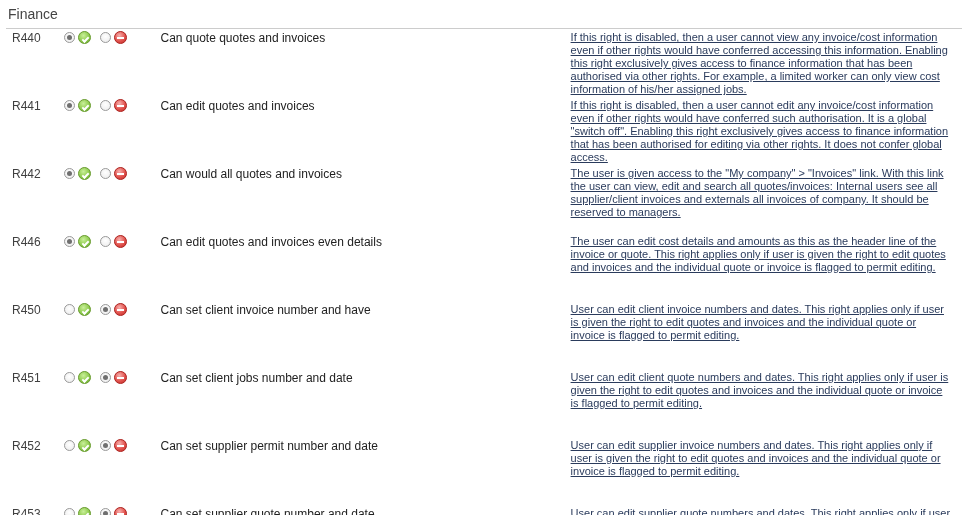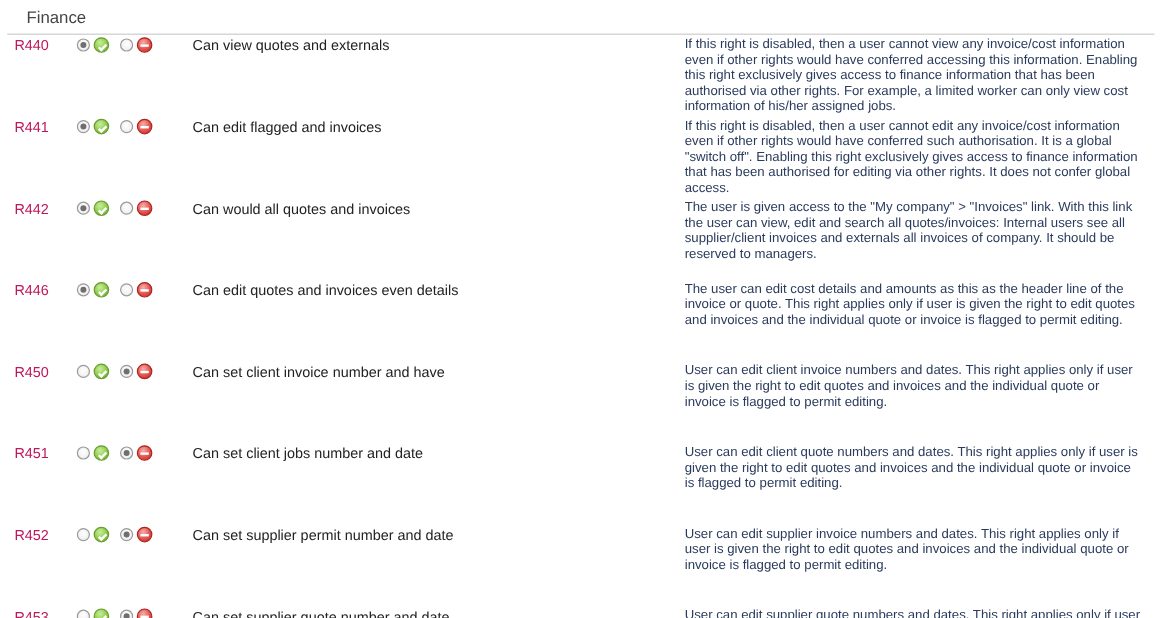--- a/index.html
+++ b/index.html
@@ -17,21 +17,21 @@
   }
   .page {
     position: relative;
     width: 968px;
     height: 515px;
     box-sizing: border-box;
   }
   .section-header {
     font-size: 14px;
     color: #444444;
-    padding: 6px 0 6px 22px;
+    padding: 6px 0 6px 8px;
   }
   .section-rule {
     height: 1px;
     background: #cccccc;
     margin: 0 6px 0 6px;
   }
   table.rights {
     border-collapse: collapse;
     width: 962px;
     table-layout: fixed;
@@ -45,21 +45,21 @@
   .col-radios { width: 88px; }
   .col-label  { width: 404px; }
   .col-desc   { width: 380px; }
 
   .row-inner {
     min-height: 68px;
     position: relative;
   }
   .code {
     font-size: 12px;
-    color: #be185d;
+    color: #404040;
     padding-left: 12px;
     white-space: nowrap;
   }
   .radios {
     white-space: nowrap;
     line-height: 1;
   }
   .rad {
     display: inline-block;
     width: 11px;
@@ -124,20 +124,21 @@
   .label {
     font-size: 12px;
     color: #222222;
     padding-left: 6px;
   }
   .desc {
     font-size: 11px;
     line-height: 13px;
     color: #2a3b5c;
     padding-right: 10px;
+    text-decoration: underline;
   }
 </style>
 </head>
 <body>
 
 <div class="page">
 
   <div class="section-header">Finance</div>
   <div class="section-rule"></div>
 
@@ -150,35 +151,35 @@
     </colgroup>
     <tbody id="rights-body">
         <tr>
           <td>
             <div class="row-inner code">R440</div>
           </td>
           <td>
             <div class="row-inner radios"><span class="rad checked"></span><span class="icon-dot icon-yes"></span><span class="rad"></span><span class="icon-dot icon-no"></span></div>
           </td>
           <td>
-            <div class="row-inner label">Can view quotes and externals</div>
+            <div class="row-inner label">Can quote quotes and invoices</div>
           </td>
           <td>
             <div class="row-inner desc">If this right is disabled, then a user cannot view any invoice/cost information even if other rights would have conferred accessing this information. Enabling this right exclusively gives access to finance information that has been authorised via other rights. For example, a limited worker can only view cost information of his/her assigned jobs.</div>
           </td>
         </tr>
         <tr>
           <td>
             <div class="row-inner code">R441</div>
           </td>
           <td>
             <div class="row-inner radios"><span class="rad checked"></span><span class="icon-dot icon-yes"></span><span class="rad"></span><span class="icon-dot icon-no"></span></div>
           </td>
           <td>
-            <div class="row-inner label">Can edit flagged and invoices</div>
+            <div class="row-inner label">Can edit quotes and invoices</div>
           </td>
           <td>
             <div class="row-inner desc">If this right is disabled, then a user cannot edit any invoice/cost information even if other rights would have conferred such authorisation. It is a global "switch off". Enabling this right exclusively gives access to finance information that has been authorised for editing via other rights. It does not confer global access.</div>
           </td>
         </tr>
         <tr>
           <td>
             <div class="row-inner code">R442</div>
           </td>
           <td>

